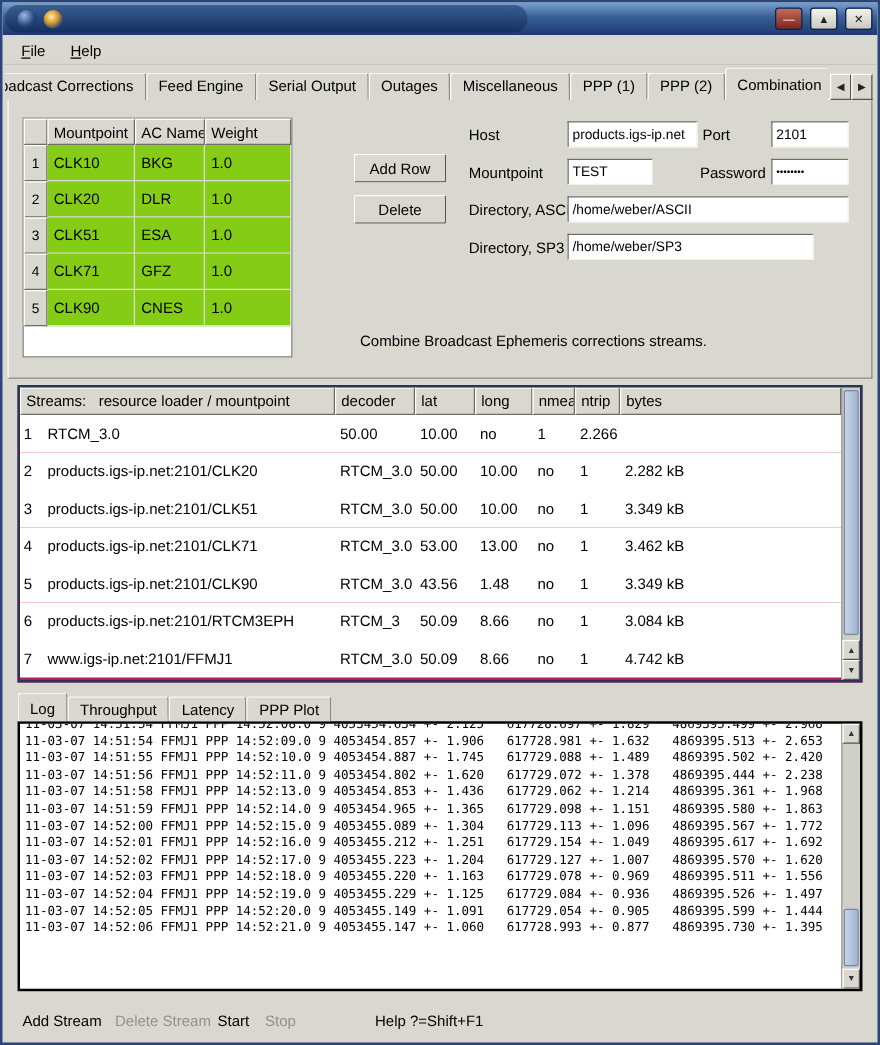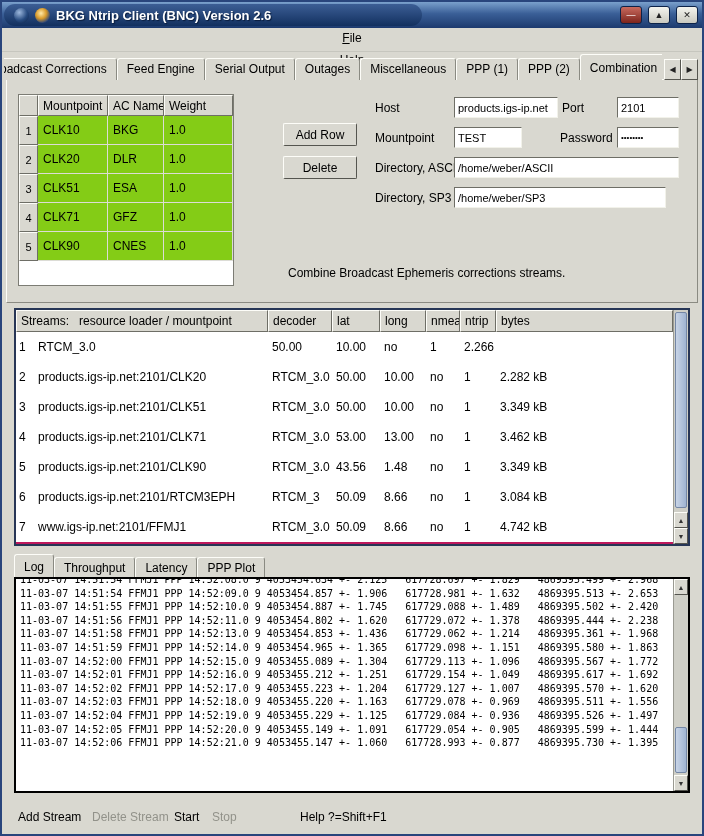--- a/index.html
+++ b/index.html
@@ -20,22 +20,22 @@
   .title-text { color: #fff; font-weight: bold; font-size: 13px; white-space: nowrap;
                 text-shadow: 1px 1px 1px #0a1d3d; }
   .tb-buttons { position: absolute; right: 4px; top: 4px; display: flex; gap: 6px; }
   .tb-btn { width: 22px; height: 18px; border-radius: 3px; display: flex; align-items: center;
             justify-content: center; font-size: 9px; border: 1px solid #0c2248; cursor: default; }
   .tb-min { background: linear-gradient(180deg,#c96a5e,#7c241c); color: #fff; }
   .tb-max, .tb-close { background: linear-gradient(180deg,#f4f4ee,#c9c9c0); color: #222; }
 
   
   .menubar { position: absolute; left: 0; top: 26px; width: 100%; height: 24px; display: flex;
-             align-items: center; gap: 2px; padding: 0 6px; font-size: 12px;
-             border-bottom: 1px solid #c6c6be; flex-direction: column; }
+             align-items: flex-end; gap: 2px; padding: 0 6px; font-size: 12px;
+             border-bottom: 1px solid #c6c6be; }
   .menu-item { padding: 3px 9px; }
 
   
   .tabstrip { position: absolute; left: 2px; top: 52px; right: 40px; height: 26px;
               display: flex; align-items: flex-end; overflow: hidden; z-index: 2; }
   .tab { height: 22px; padding: 3px 9px 0; font-size: 12px; white-space: nowrap;
          background: #d9d8d0; border: 1px solid #8a8a82; border-bottom: none;
          border-top-color: #fdfdf8; border-left-color: #fdfdf8; border-radius: 3px 3px 0 0; }
   .tab.active { height: 26px; padding-top: 6px; position: relative; z-index: 3; }
   .tab.clipped { margin-left: -26px; }
@@ -106,21 +106,20 @@
 </style>
 </head>
 <body>
 
 <div class="window">
 
   <div class="titlebar">
     <div class="title-capsule">
       <span class="app-icon"></span>
       <span class="bnc-icon"></span>
-      <span class="title-text">BKG Ntrip Client (BNC) Version 2.6</span>
     </div>
     <div class="tb-buttons">
       <div class="tb-btn tb-min">—</div>
       <div class="tb-btn tb-max">▲</div>
       <div class="tb-btn tb-close">✕</div>
     </div>
   </div>
 
   <div class="menubar">
       <div class="menu-item"><u>F</u>ile</div>
@@ -195,21 +194,21 @@
 
   <div class="flabel" style="left:373px; top:129px;">Mountpoint</div>
   <input class="fin" style="left: 452px; top: 125px; width: 68px;" value="TEST">
   <div class="flabel" style="left:558px; top:129px;">Password</div>
   <input class="fin" style="left: 615px; top: 125px; width: 62px; font-size: 8px;" value="••••••••">
 
   <div class="flabel" style="left:373px; top:159px;">Directory, ASCII</div>
   <input class="fin" style="left: 452px; top: 155px; width: 225px;" value="/home/weber/ASCII">
 
   <div class="flabel" style="left:373px; top:189px;">Directory, SP3</div>
-  <input class="fin" style="left: 452px; top: 185px; width: 212px;" value="/home/weber/SP3">
+  <input class="fin" style="left: 452px; top: 185px; width: 197px;" value="/home/weber/SP3">
 
   <div class="note">Combine Broadcast Ephemeris corrections streams.</div>
 
   <div class="streams">
     <div class="streams-main">
       <div class="streams-header">
         <div class="hcell">Streams:   resource loader / mountpoint</div>
         <div class="hcell">decoder</div>
         <div class="hcell">lat</div>
         <div class="hcell">long</div>

